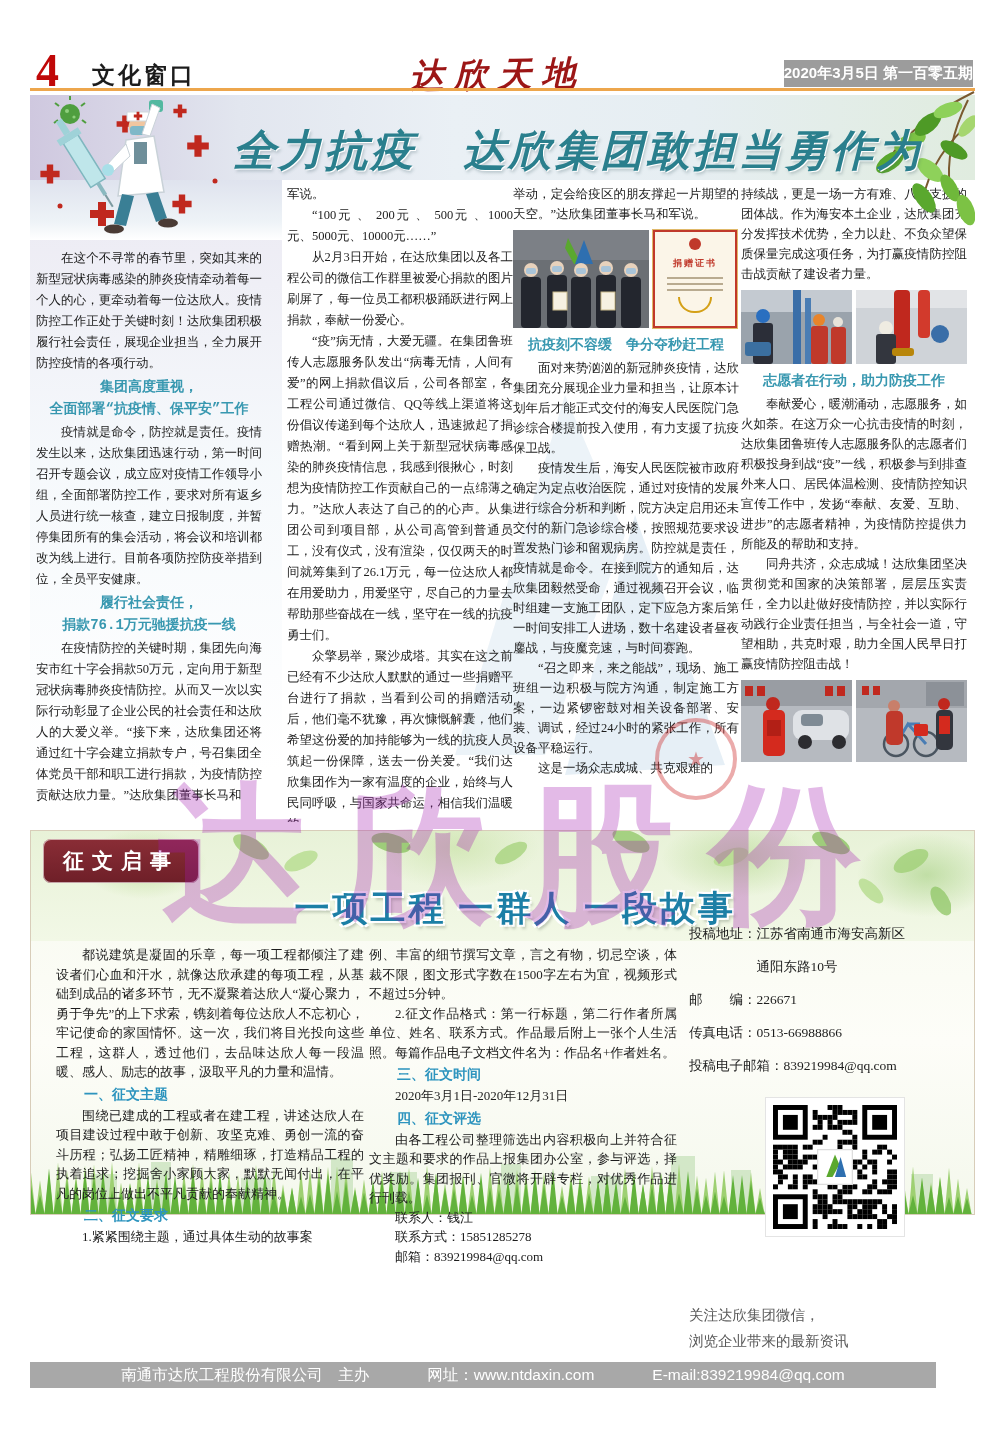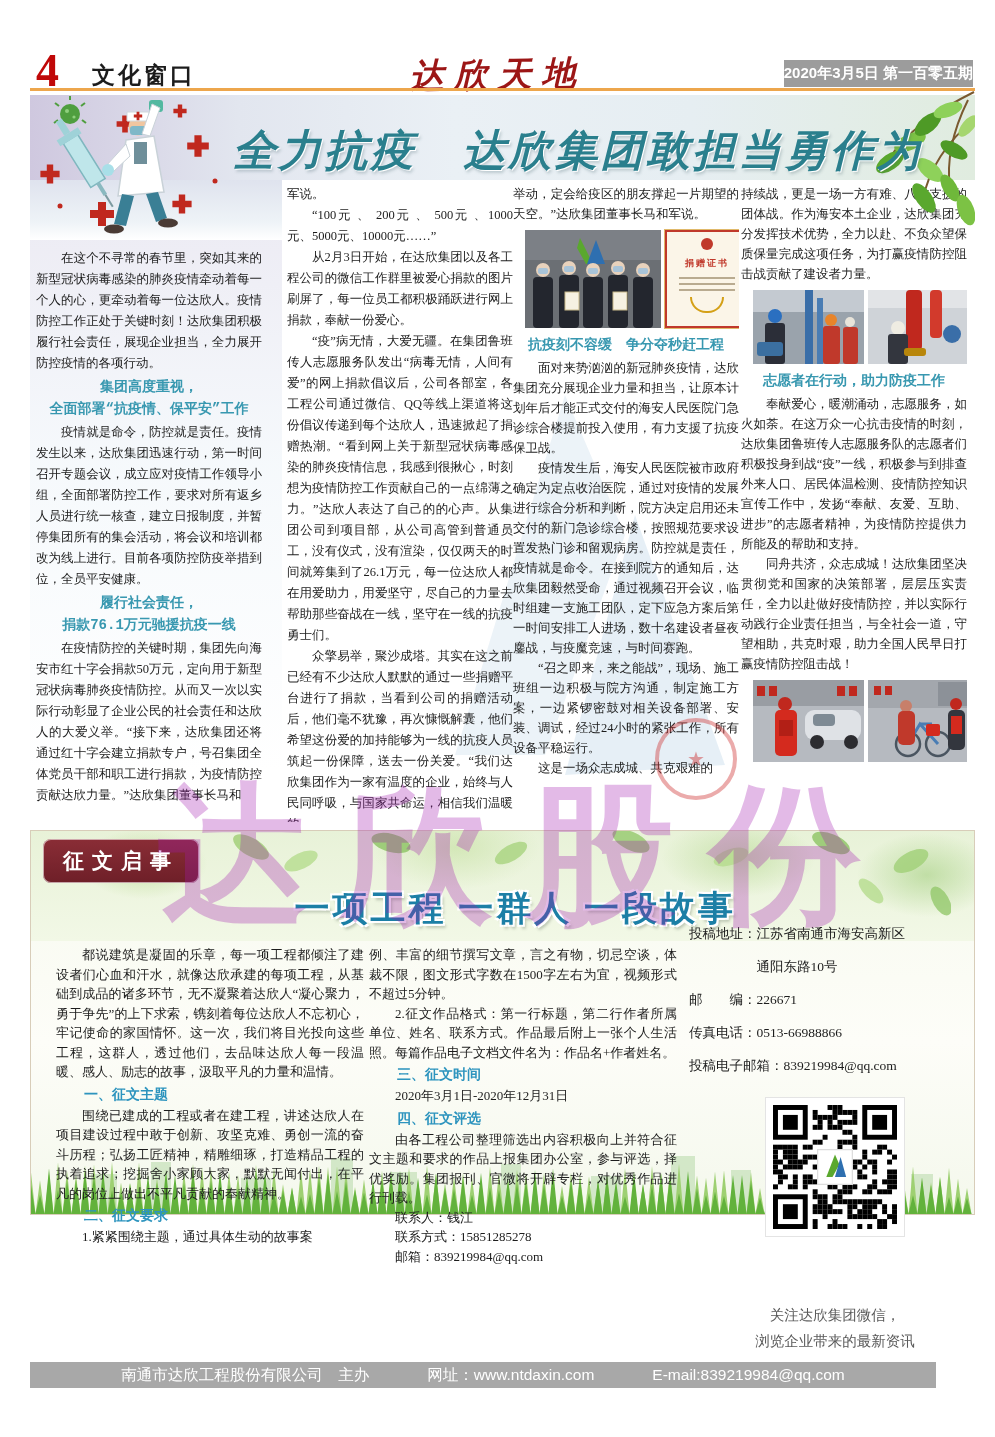--- a/index.html
+++ b/index.html
@@ -33,21 +33,21 @@
   
   .col{position:absolute;width:226px;font-size:12.5px;text-align:justify;z-index:2;overflow:hidden}
   .c1{left:36px;top:248px;height:574px;line-height:21px}
   .c2{left:287px;top:184px;height:638px;line-height:21px}
   .c3{left:513px;top:184px;height:638px;line-height:20px}
   .c4{left:741px;top:184px;height:638px;line-height:20px}
   .col p{text-indent:2em}
   .col p.noindent{text-indent:0}
   .subhead{color:#3898b0;font-weight:bold;text-align:center;text-indent:0;
     font-family:Liberation Mono, monospace;font-size:14px;line-height:22px;margin:2px 0}
-  .photo-row{display:flex;gap:4px;margin:6px 12px}
+  .photo-row{display:flex;gap:4px;margin:6px 0}
   .ph{position:relative;overflow:hidden;flex:none}
   .cert{background:#fbf5e8;border:2px solid #c0392b;outline:1px solid #e0b96a;
     display:flex;flex-direction:column;align-items:center;padding-top:6px}
   .cert-emblem{width:12px;height:12px;border-radius:50%;background:#c0392b;margin-bottom:3px}
   .cert-title{color:#c0392b;font-weight:bold;font-size:9px;letter-spacing:2px}
   .cert-line{width:70%;height:2px;background:#b9ab90;margin-top:4px}
   .cert-laurel{width:34px;height:16px;border:2px solid #d4a017;border-top:none;
     border-radius:0 0 18px 18px;margin-top:6px}
 
   
@@ -80,21 +80,21 @@
   .e1{left:25px;top:114px;height:380px;overflow:hidden}
   .e2{left:338px;top:114px}
   .ecol p{text-indent:2em}
   .ecol p.noindent{text-indent:0}
   .ehead{color:#2d94be;font-weight:bold;font-family:"Liberation Sans",sans-serif;
     font-size:14px;line-height:24px;text-indent:2em}
   .epanel{position:absolute;left:658px;top:86px;width:292px;font-size:13.5px;line-height:33px;z-index:2}
   .epanel .addr2{padding-left:5em;}
   .qr-wrap{margin:16px auto 0;width:138px;height:138px;background:#fff;padding:7px;
     box-shadow:0 0 0 1px #e4e4e4}
-  .qr-caption{margin-top:66px;text-align:center;color:#5a5a5a;font-size:14.5px;line-height:26px}
+  .qr-caption{margin-top:66px;text-align:left;color:#5a5a5a;font-size:14.5px;line-height:26px}
   .essay-grass{position:absolute;left:0;bottom:0;right:0;height:66px;z-index:1;overflow:hidden}
   .essay-leaves{position:absolute;z-index:2;pointer-events:none}
 
   
   .footer{position:absolute;left:30px;top:1362px;width:906px;height:26px;background:#a8a8a8;z-index:3;
     display:flex;align-items:center;justify-content:center;gap:58px;
     font-family:"Liberation Sans",sans-serif;font-size:15.5px;color:#fff;white-space:nowrap}
 
   svg{display:block}
 </style>

